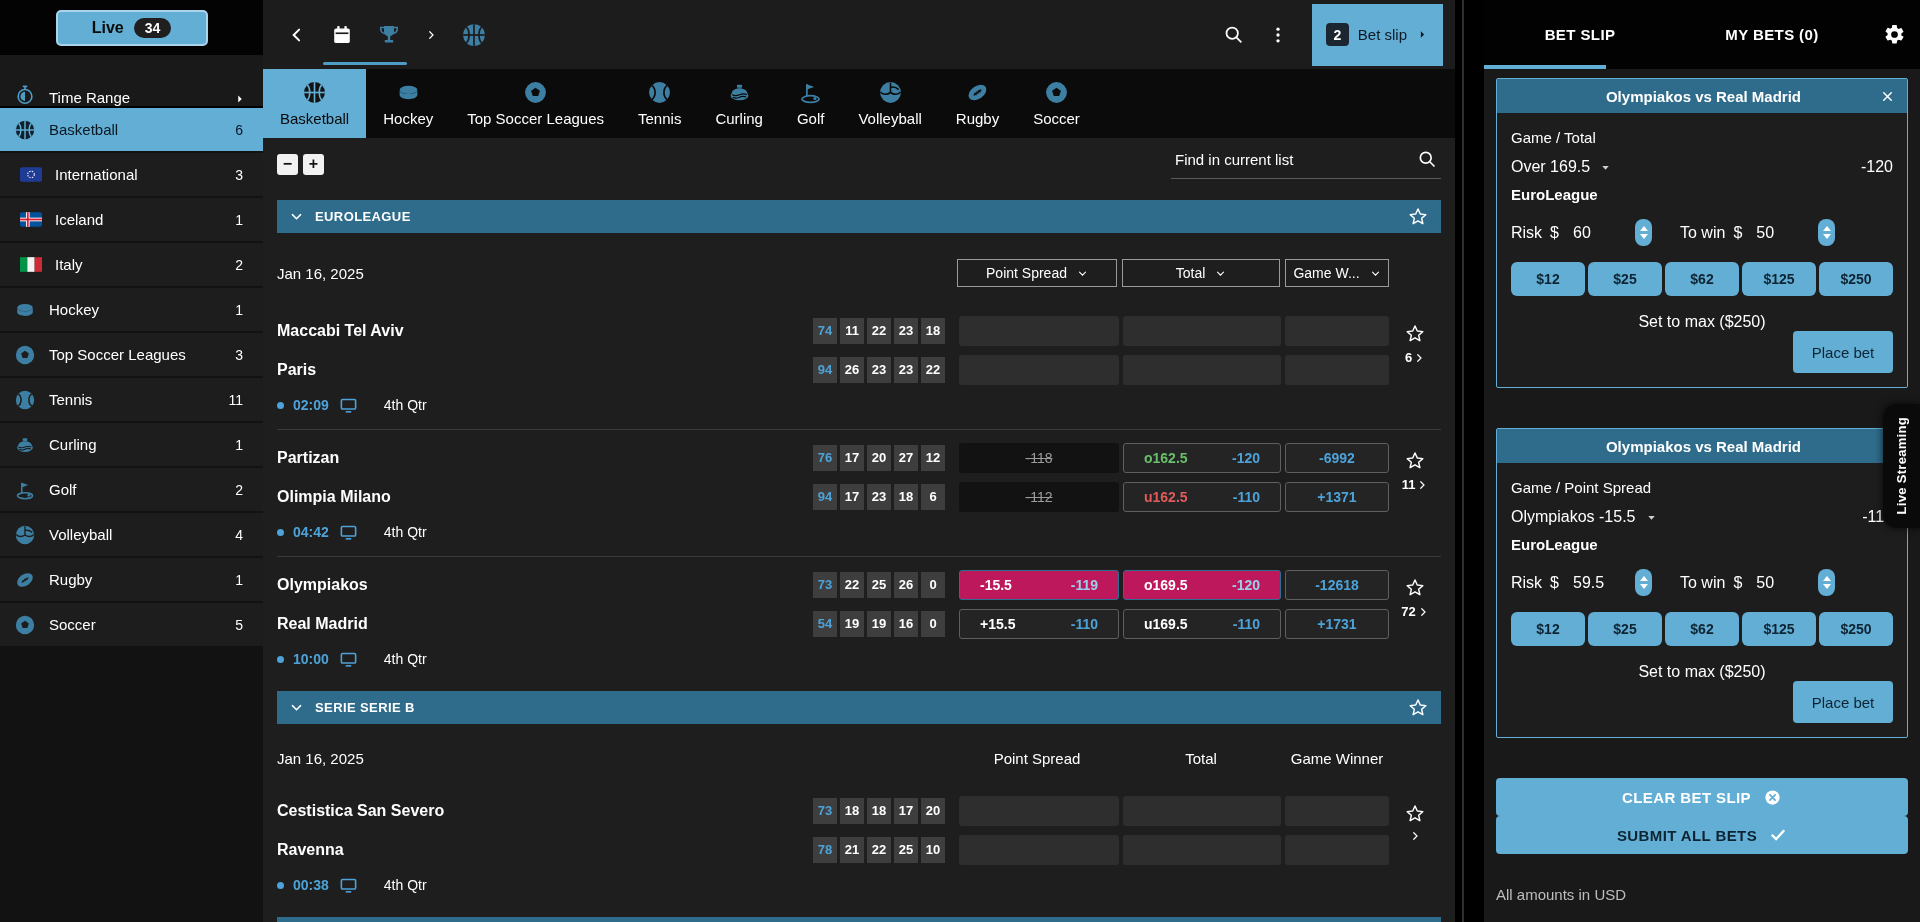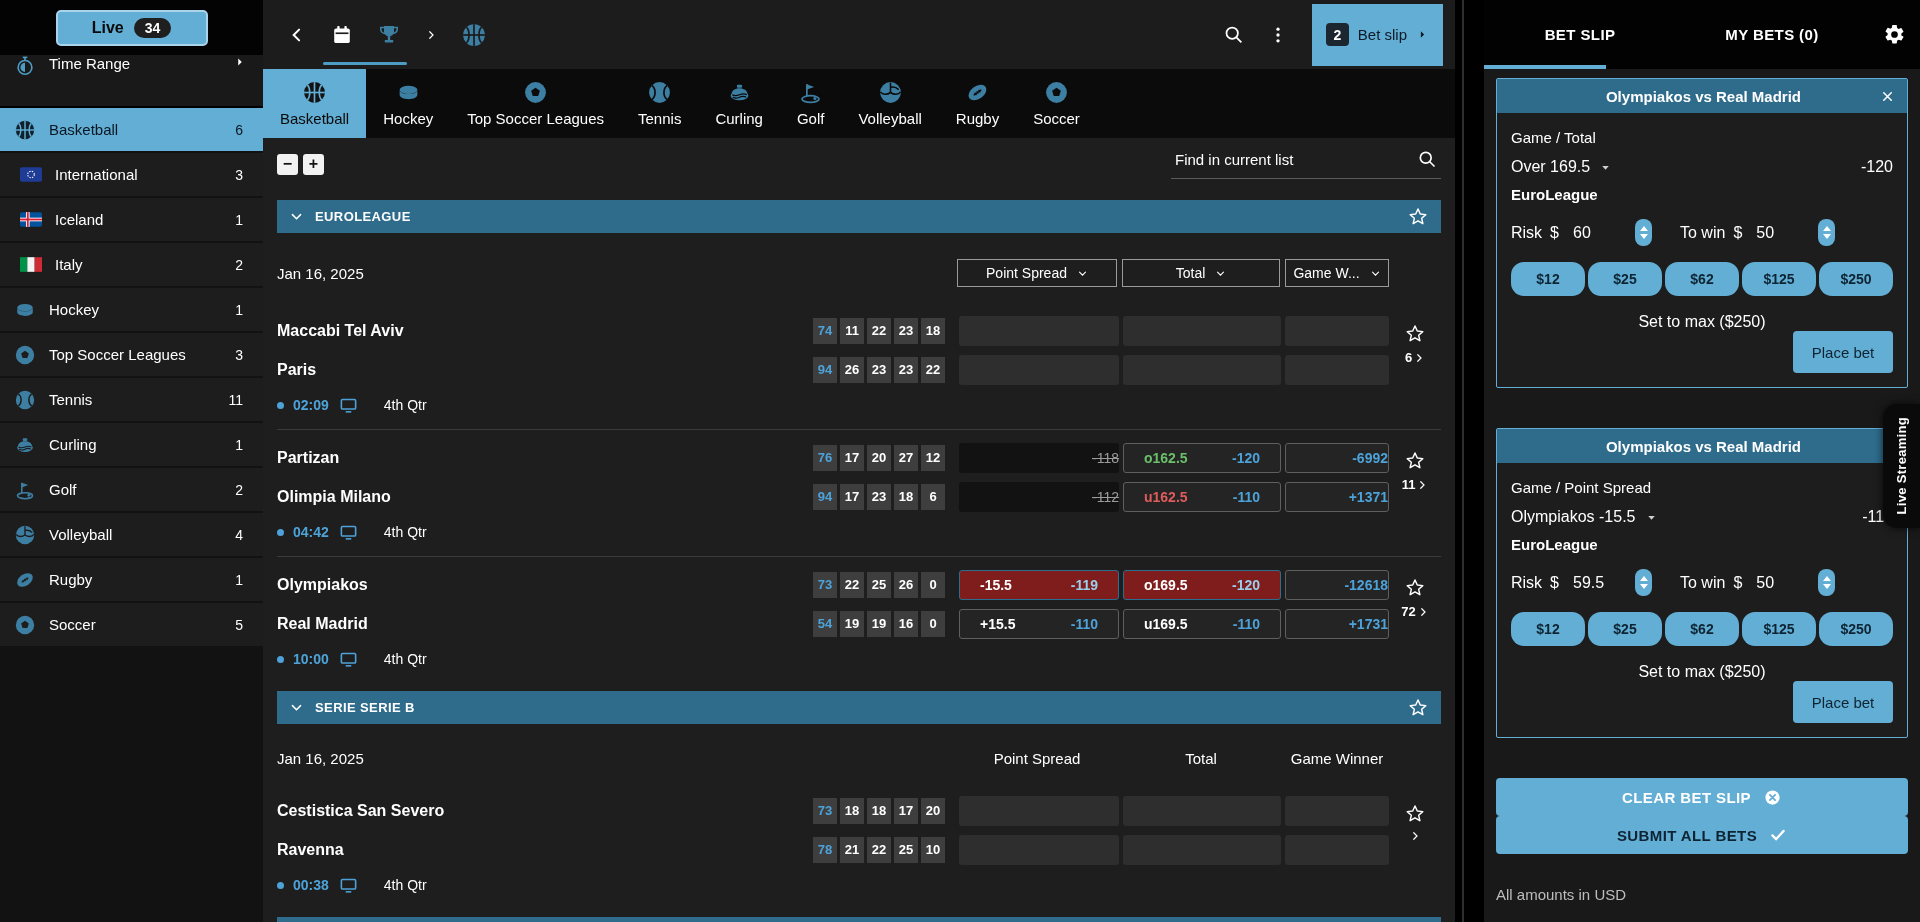--- a/index.html
+++ b/index.html
@@ -7,21 +7,21 @@
   .c { display:flex; align-items:center; justify-content:center; }
   .app { width:1920px; height:922px; display:flex; position:relative; background:#0d0d0d; }
   svg { display:block; }
 
   
   .sidebar { width:263px; background:#121212; flex-shrink:0; display:flex; flex-direction:column; }
   .side-top { height:55px; background:#030303; }
   .live-btn { width:152px; height:36px; background:#62aed4; border:2px solid #a9d4ec; border-radius:5px; gap:10px; cursor:pointer; }
   .live-btn .lbl { color:#0a0a0a; font-weight:bold; font-size:16px; }
   .live-btn .cnt { background:#1f1f1f; color:#fff; border-radius:11px; padding:2px 11px; font-size:14px; font-weight:bold; }
-  .time-range { height:53px; background:#191919; border-bottom:2px solid #000; display:flex; align-items:flex-start; padding:0 16px 0 14px; gap:13px; color:#fff; cursor:pointer; }
+  .time-range { height:53px; background:#191919; border-bottom:2px solid #000; display:flex; align-items:flex-end; padding:0 16px 0 14px; gap:13px; color:#fff; cursor:pointer; }
   .time-range .ticon { color:#4d9cc4; }
   .time-range .tlabel { flex:1; font-size:15px; }
   .side-item { height:43px; margin-bottom:2px; background:#1d1d1d; display:flex; align-items:center; padding:0 20px 0 14px; gap:13px; color:#fff; font-size:15px; cursor:pointer; }
   .side-item.sub { padding-left:20px; }
   .side-item .sicon { color:#3d7fa3; width:22px; height:22px; flex-shrink:0; --seam:#1d1d1d; }
   .side-item .scount { margin-left:auto; font-size:14px; }
   .side-item.active { background:#62aed4; color:#0a1622; }
   .side-item.active .sicon { color:#10202c; --seam:#62aed4; }
   .seam { stroke:var(--seam,#0b0b0b); }
   .seamf { fill:var(--seam,#0b0b0b); }
@@ -62,26 +62,26 @@
   .game { display:flex; padding:8px 0 10px 0; }
   .game.sep { border-bottom:1px solid #3a3a3a; }
   .gleft { flex:1; min-width:0; }
   .grail { width:52px; display:flex; flex-direction:column; align-items:center; padding-top:12px; gap:5px; color:#fff; }
   .grail .more { font-size:13px; font-weight:bold; display:flex; align-items:center; gap:1px; }
   .trow { display:flex; align-items:center; height:39px; }
   .tname { flex:1; font-size:16px; font-weight:600; color:#fff; white-space:nowrap; overflow:hidden; }
   .scores { display:flex; gap:3px;text-align:right; }
   .sbox { width:24px; height:26px; background:#3e3e3e; color:#fff; font-size:13px; font-weight:bold; }
   .sbox.tot { color:#4da3d9; }
-  .cell { height:30px; margin-left:4px; border-radius:3px; flex-shrink:0; cursor:pointer;justify-content:flex-end; }
+  .cell { height:30px; margin-left:4px; border-radius:3px; flex-shrink:0; cursor:pointer; }
   .cell.csp { width:160px; margin-left:14px; } .cell.cto { width:158px; } .cell.cwi { width:104px; }
   .cell.empty { background:#2e2e2e; }
   .cell.framed { background:#242424; border:1px solid #5f5f5f; }
   .cell.black { background:#121212; }
-  .cell.selo { background:#7f1d1d; border:1px solid #2c6d92; }
+  .cell.selo { background:#be185d; border:1px solid #2c6d92; }
   .pair { width:100%; height:100%; display:flex; justify-content:space-between; align-items:center; padding:0 20px; }
   .line { color:#fff; font-weight:bold; font-size:14px; }
   .odds { color:#4da3d9; font-size:14px; font-weight:bold; }
   .selo .odds { color:#9ccfec; }
   .over { color:#6abf69; font-weight:bold; font-size:14px; }
   .under { color:#e05c5c; font-weight:bold; font-size:14px; }
   .struckv { color:#9b9b9b; text-decoration:line-through; font-size:14px; }
   .status { display:flex; align-items:center; height:28px; font-size:14px; margin-top:2px; }
   .status .dot { width:7px; height:7px; border-radius:50%; background:#4da3d9; margin-right:9px; }
   .status .clock { color:#4da3d9; font-weight:bold; margin-right:10px; }
@@ -111,21 +111,21 @@
   .league { color:#fff; font-weight:bold; font-size:15px; margin-bottom:16px; }
   .riskrow { display:flex; align-items:center; margin-bottom:16px; color:#fff; font-size:16px; }
   .riskrow .cur { margin:0 14px 0 8px; }
   .amt { width:62px; background:transparent; border:none; outline:none; color:#fff; font-size:16px; font-family:"Liberation Sans",sans-serif; }
   .stepper { width:17px; height:27px; background:#62aed4; border-radius:8px; display:flex; flex-direction:column; align-items:center; justify-content:center; gap:3px; cursor:pointer; }
   .stepper i { width:0; height:0; border-left:4px solid transparent; border-right:4px solid transparent; }
   .stepper .up { border-bottom:5px solid #fff; }
   .stepper .dn { border-top:5px solid #fff; }
   .towin { margin-left:28px; }
   .quick { display:flex; gap:3px; margin-bottom:17px; }
-  .qbtn { flex:1; height:34px; background:#62aed4; color:#0e2433; font-weight:bold; font-size:14px; border-radius:13px; cursor:pointer; }
+  .qbtn { flex:1; height:34px; background:#62aed4; color:#0e2433; font-weight:bold; font-size:14px; border-radius:6px; cursor:pointer; }
   .card-foot { display:flex; align-items:center;flex-direction:column; }
   .maxlbl { color:#fff; font-size:16px; }
   .placebtn { margin-left:auto; width:100px; height:42px; background:#62aed4; color:#0e2433; font-size:15px; border-radius:4px; cursor:pointer; }
   .bigbtn { height:38px; border-radius:4px; background:#62aed4; display:flex; align-items:center; justify-content:center; gap:12px; font-weight:bold; font-size:15px; letter-spacing:.4px; cursor:pointer; }
   .bigbtn.submit { color:#0e2433; margin-bottom:27px; }
   .bigbtn.clear { color:#fff; }
   .footnote { margin-top:32px; color:#bdbdbd; font-size:15px; }
 
   .live-tab { position:absolute; right:0; top:404px; width:37px; height:124px; background:#0a0a0a; border-radius:14px 0 0 14px; display:flex; align-items:center; justify-content:center; box-shadow:0 0 8px rgba(0,0,0,.7); cursor:pointer; }
   .live-tab .lstext { writing-mode:vertical-rl; transform:rotate(180deg); color:#fff; font-size:13px; font-weight:bold; letter-spacing:.3px; }

